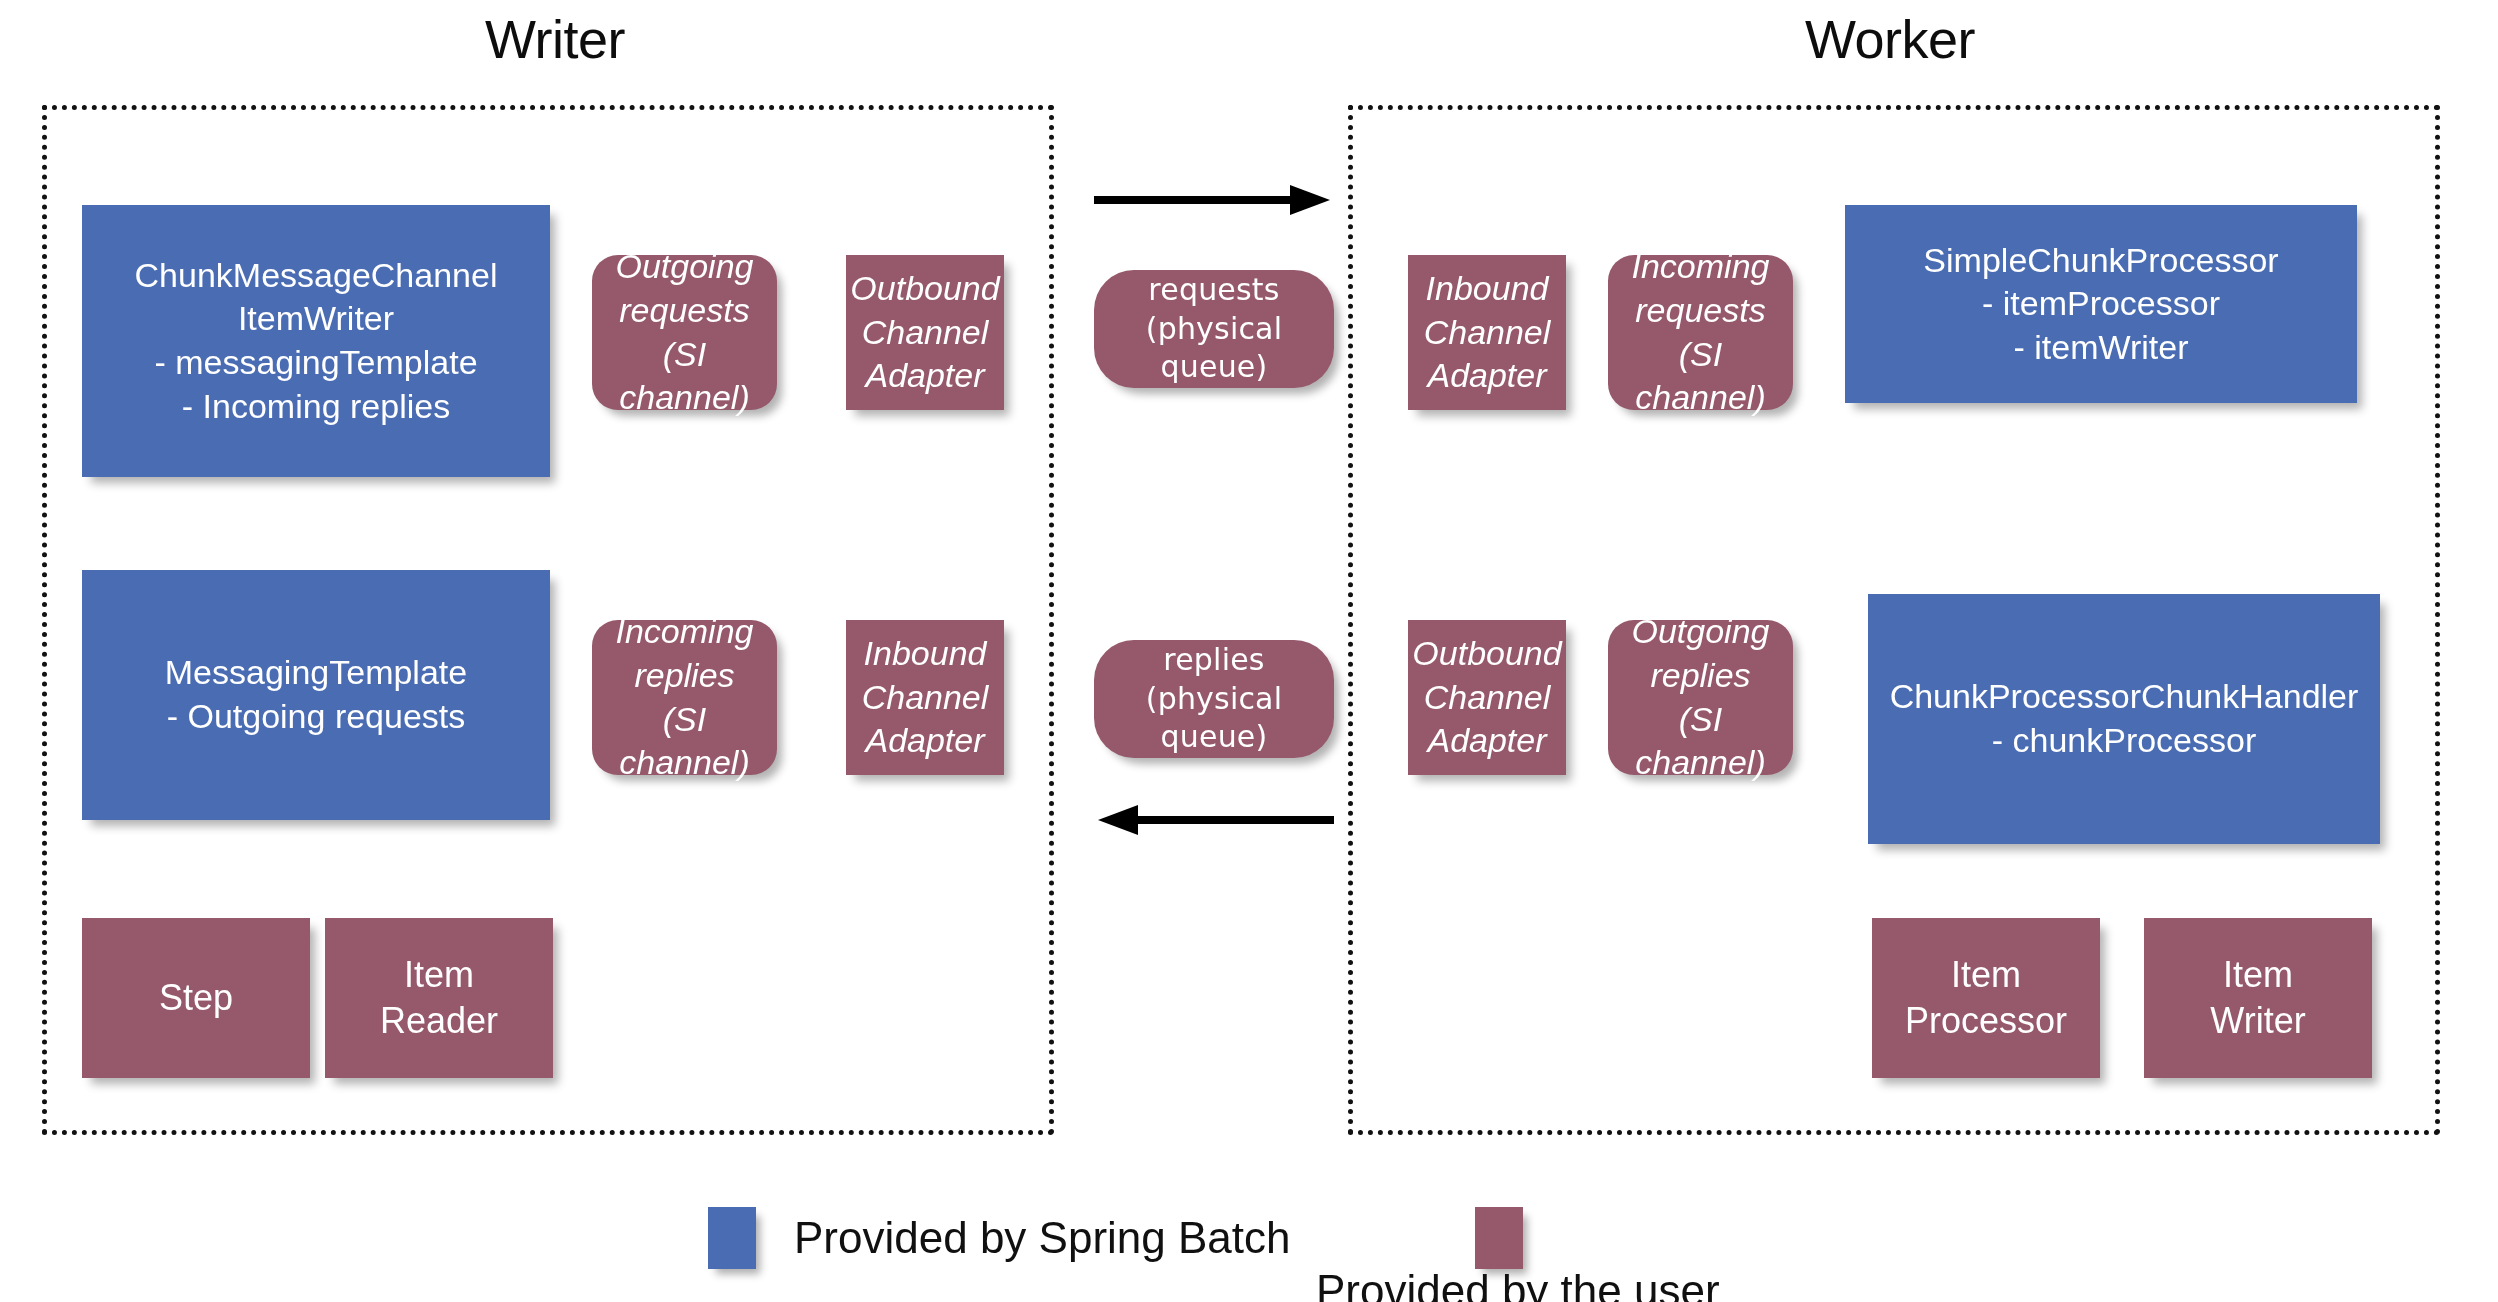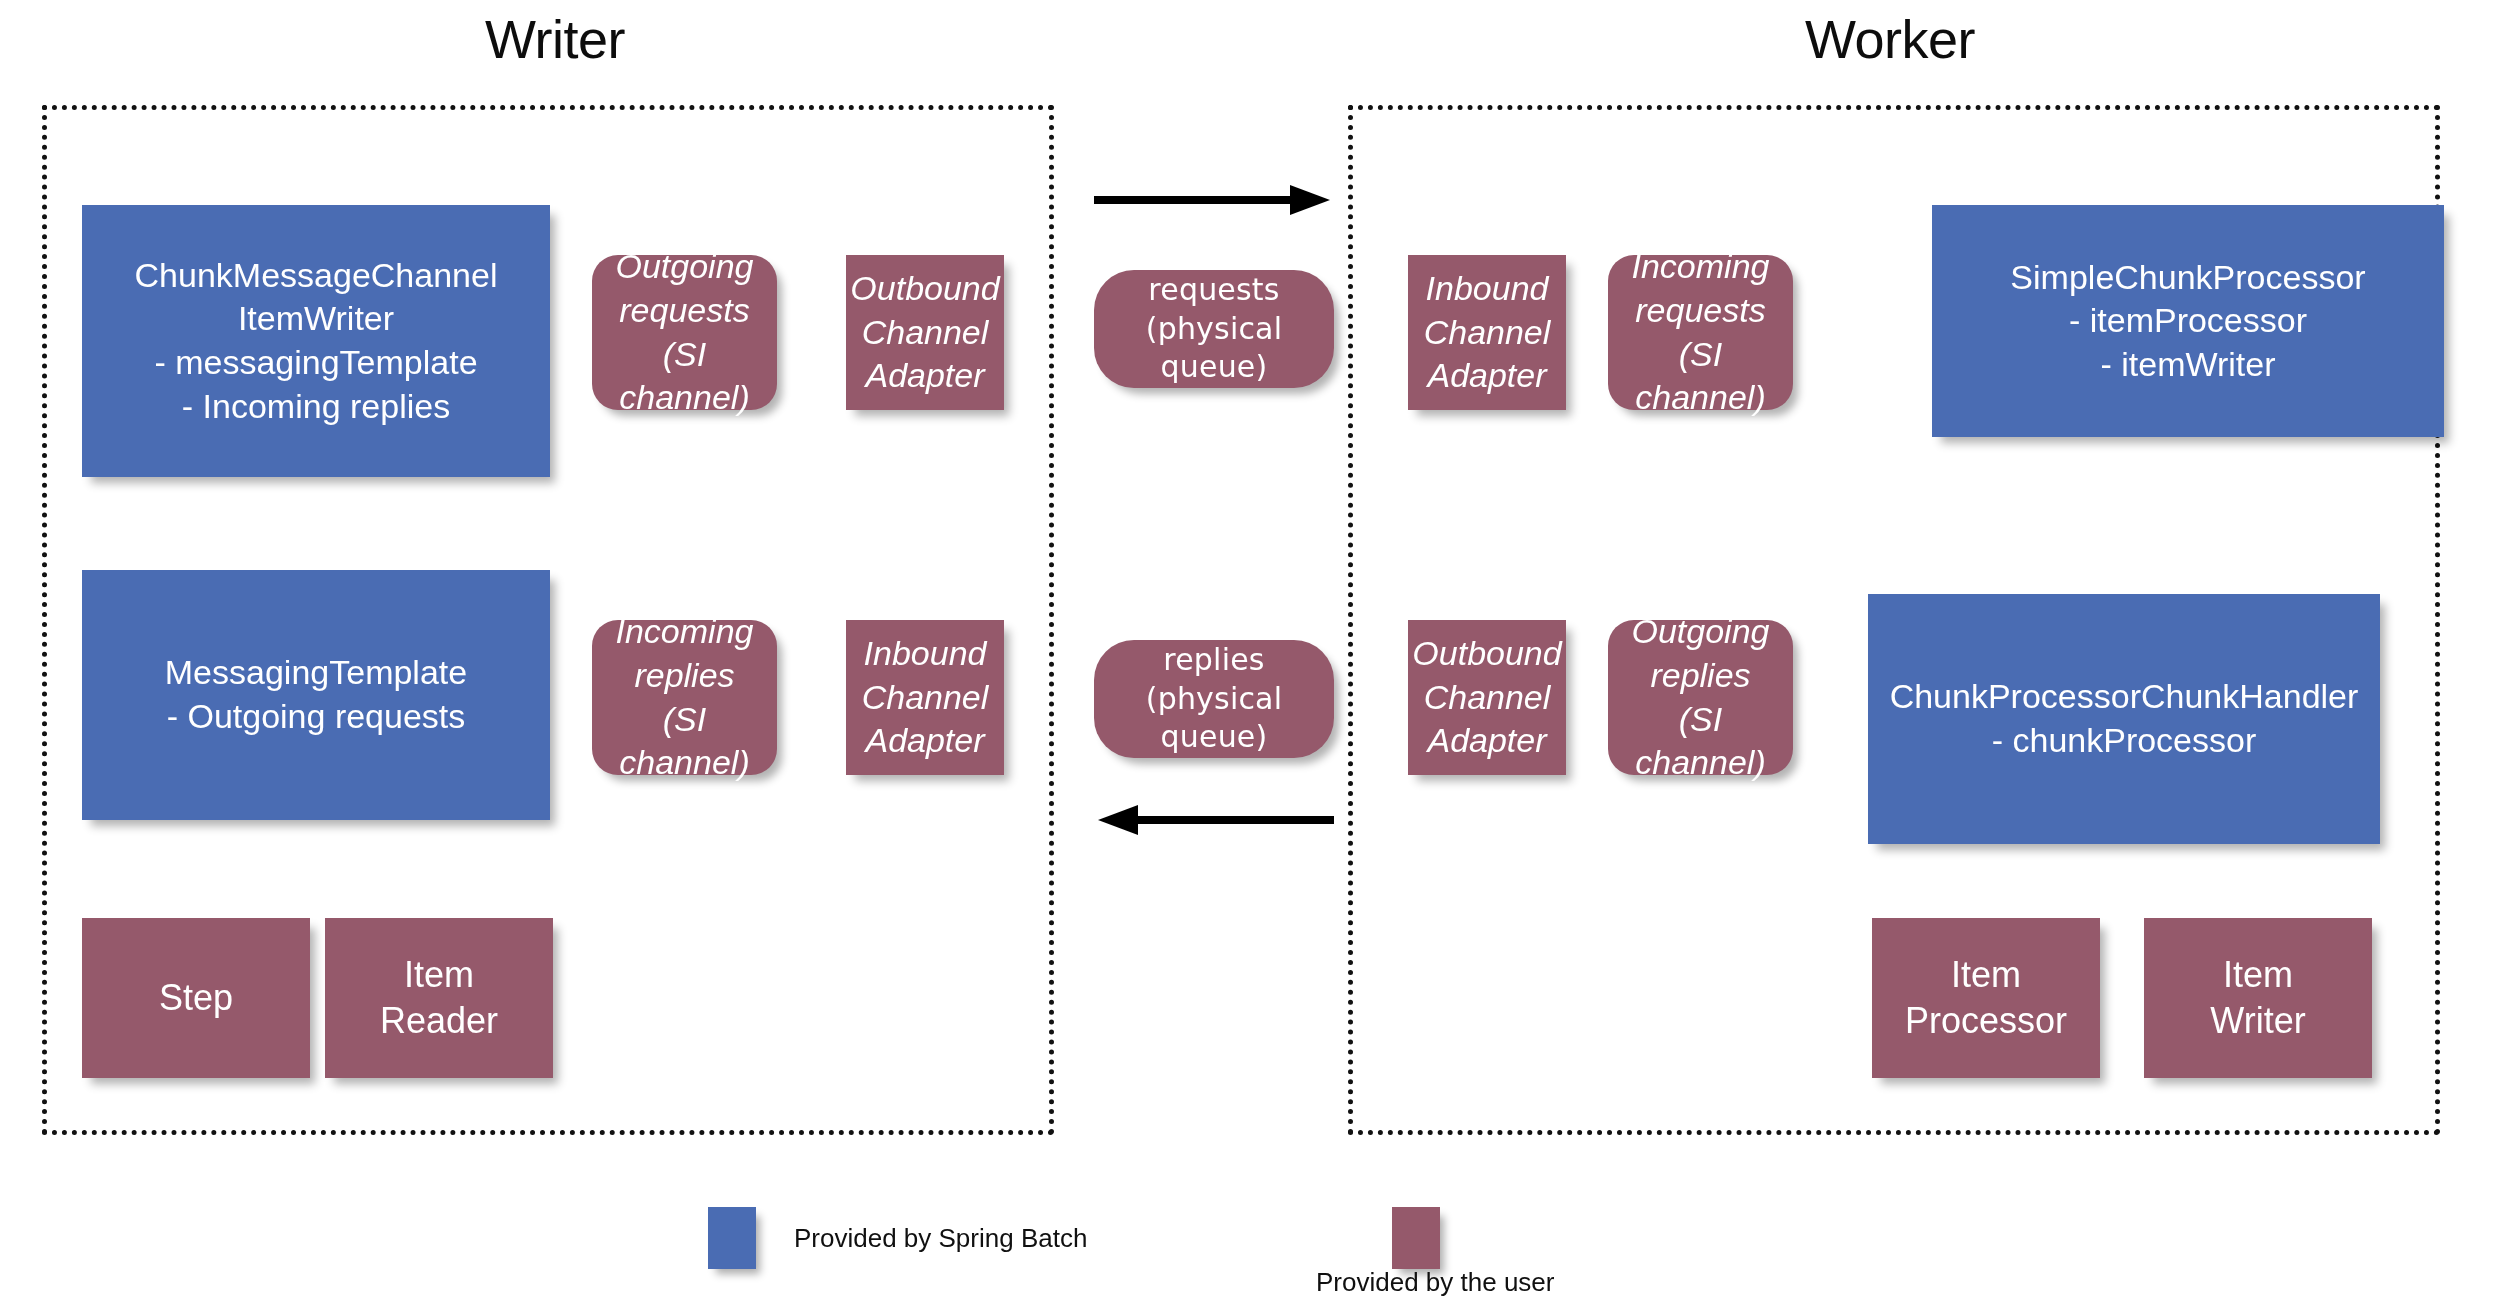--- a/index.html
+++ b/index.html
@@ -85,21 +85,21 @@
     align-items: center;
   }
   .legend-swatch {
     width: 48px;
     height: 62px;
     box-shadow: 6px 7px 8px -2px rgba(0,0,0,0.32);
   }
   .legend-swatch.blue { background: #4a6cb3; }
   .legend-swatch.rose { background: #95596b; }
   .legend-label {
-    font-size: 26px;
+    font-size: 44px;
     color: #101010;
     white-space: nowrap;
     line-height: 1;
   }
 </style>
 </head>
 <body>
 
 <div id="canvas">
 
@@ -181,21 +181,21 @@
 Channel
 Adapter</span>
   </div>
 
   <div class="node rose-round" style="left:1608px; top:255px; width:185px; height:155px;">
     <span class="label fs-31">Incoming
 requests
 (SI channel)</span>
   </div>
 
-  <div class="node blue" style="left:1932px; top:205px; width:512px; height:232px;">
+  <div class="node blue" style="left:1845px; top:205px; width:512px; height:198px;">
     <span class="label fs-34">SimpleChunkProcessor
 - itemProcessor
 - itemWriter</span>
   </div>
 
   <div class="node rose" style="left:1408px; top:620px; width:158px; height:155px;">
     <span class="label fs-31">Outbound
 Channel
 Adapter</span>
   </div>

